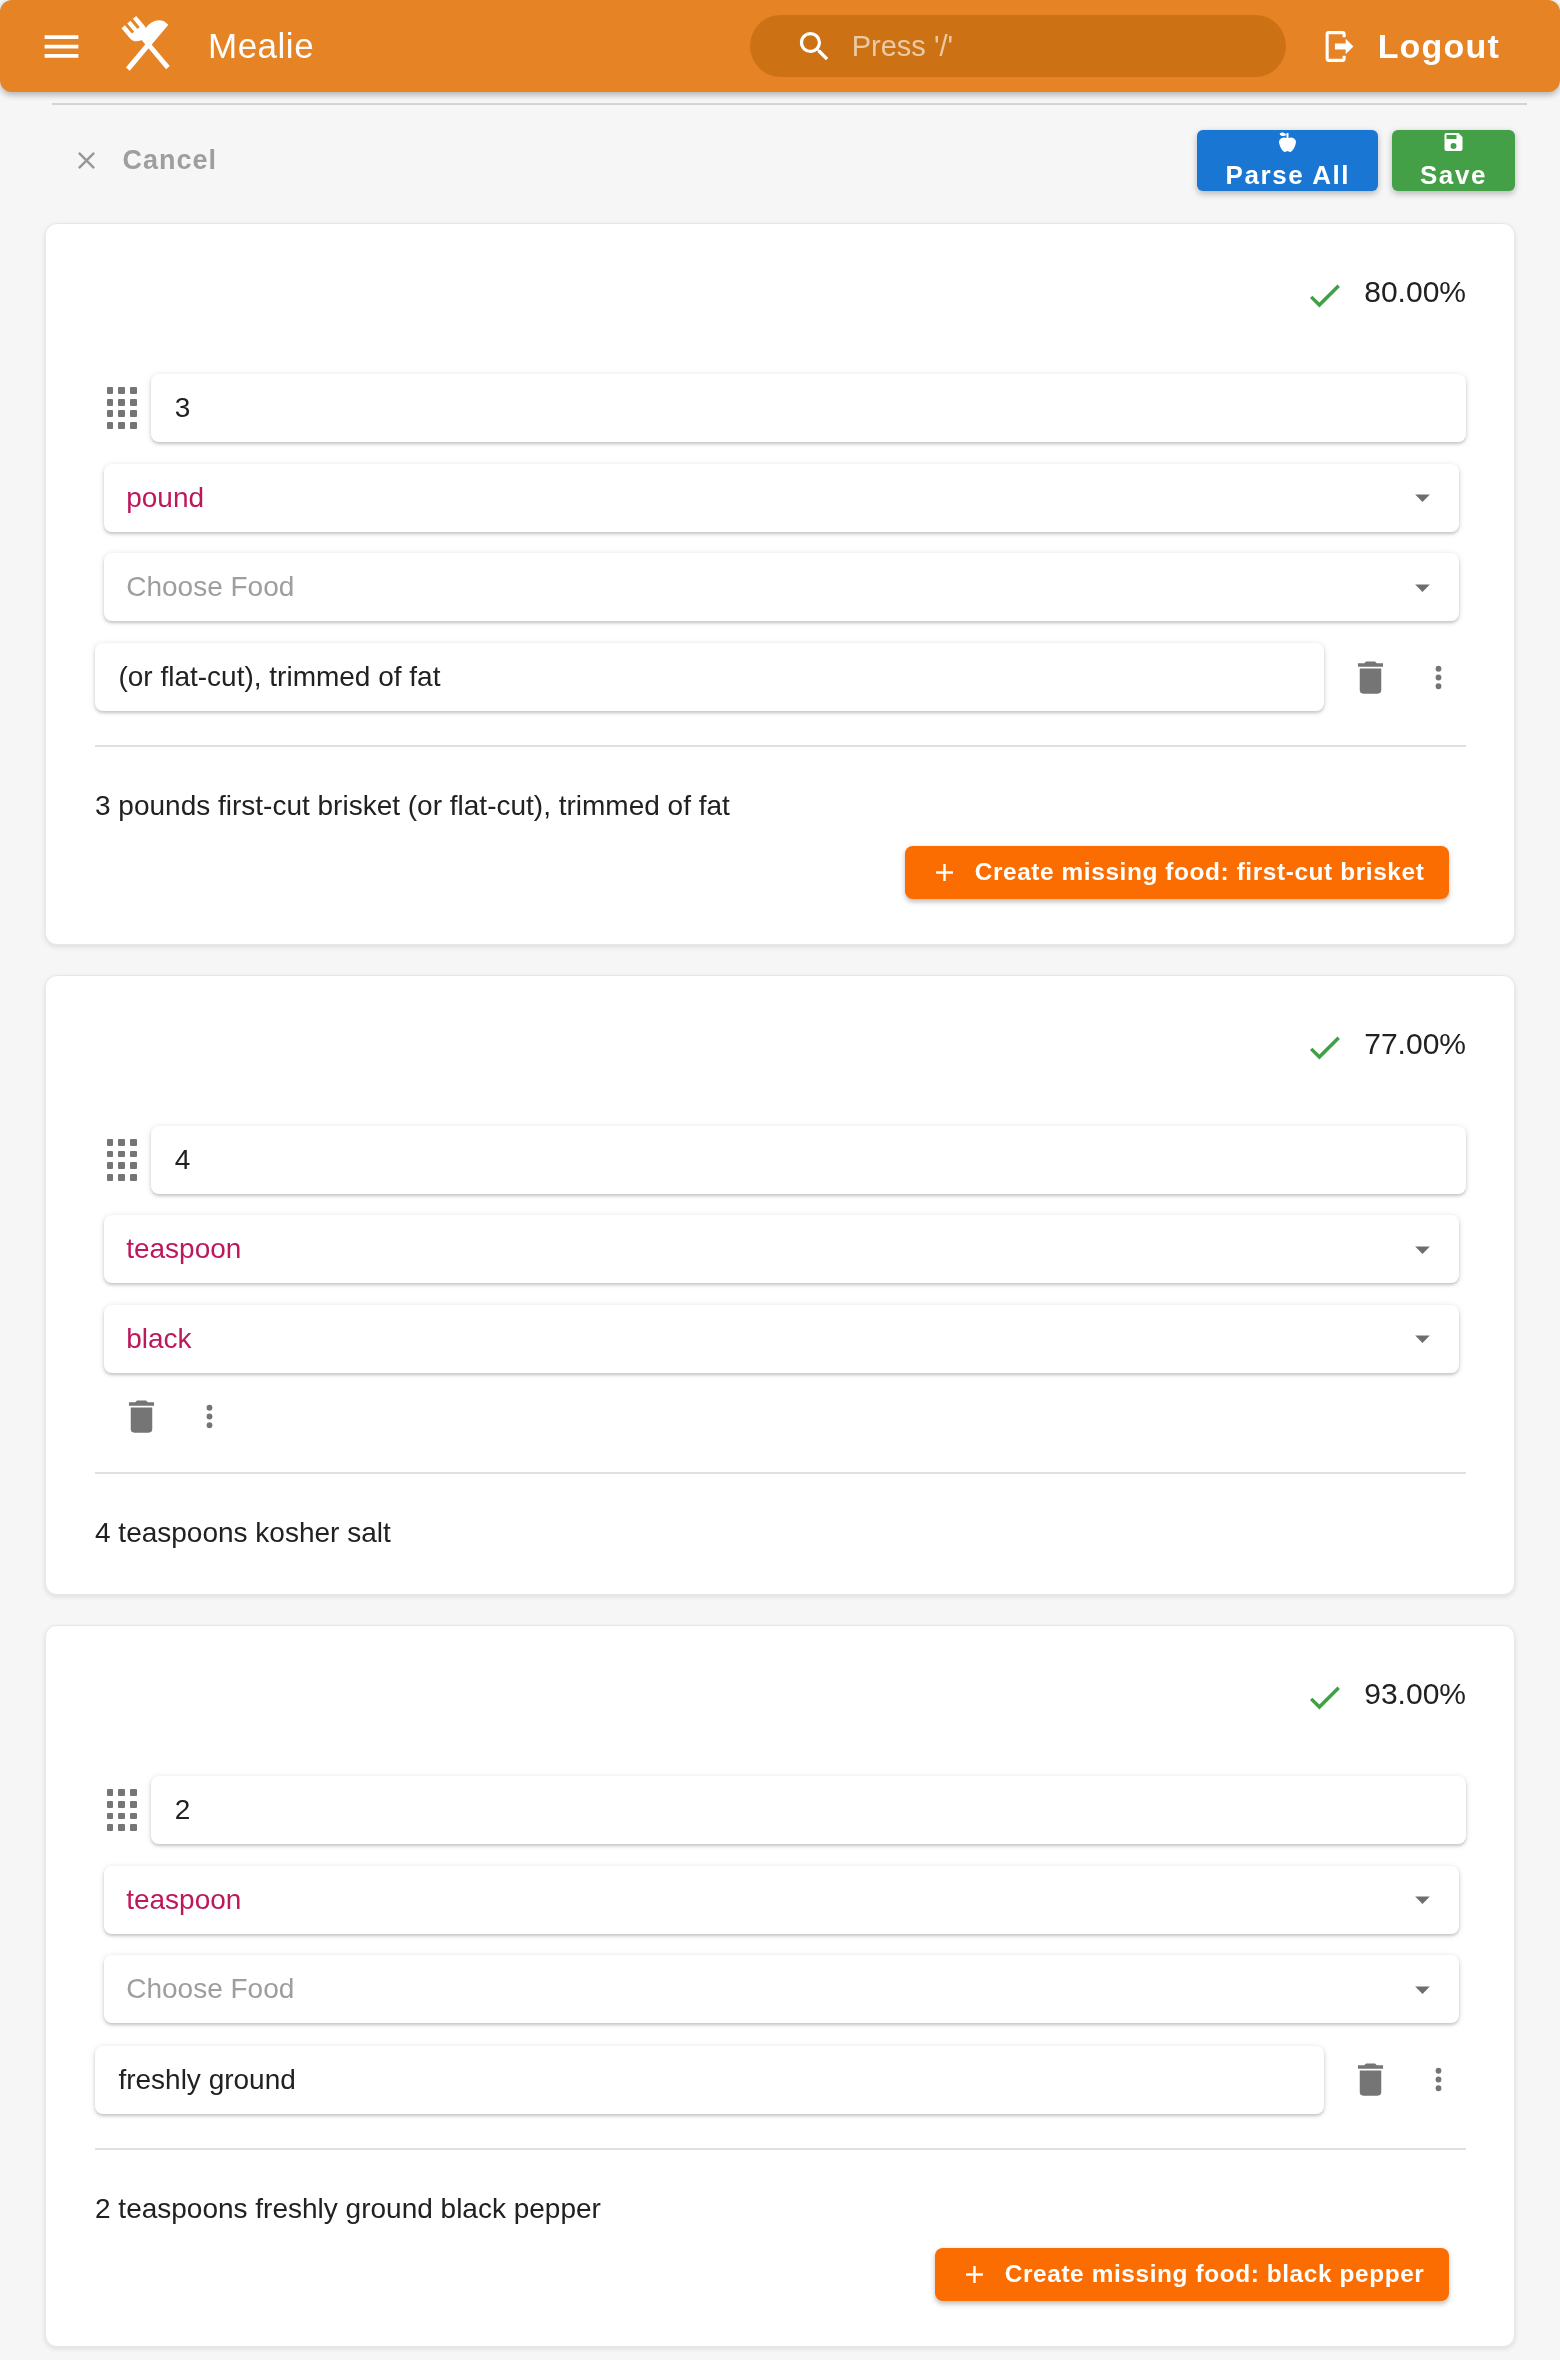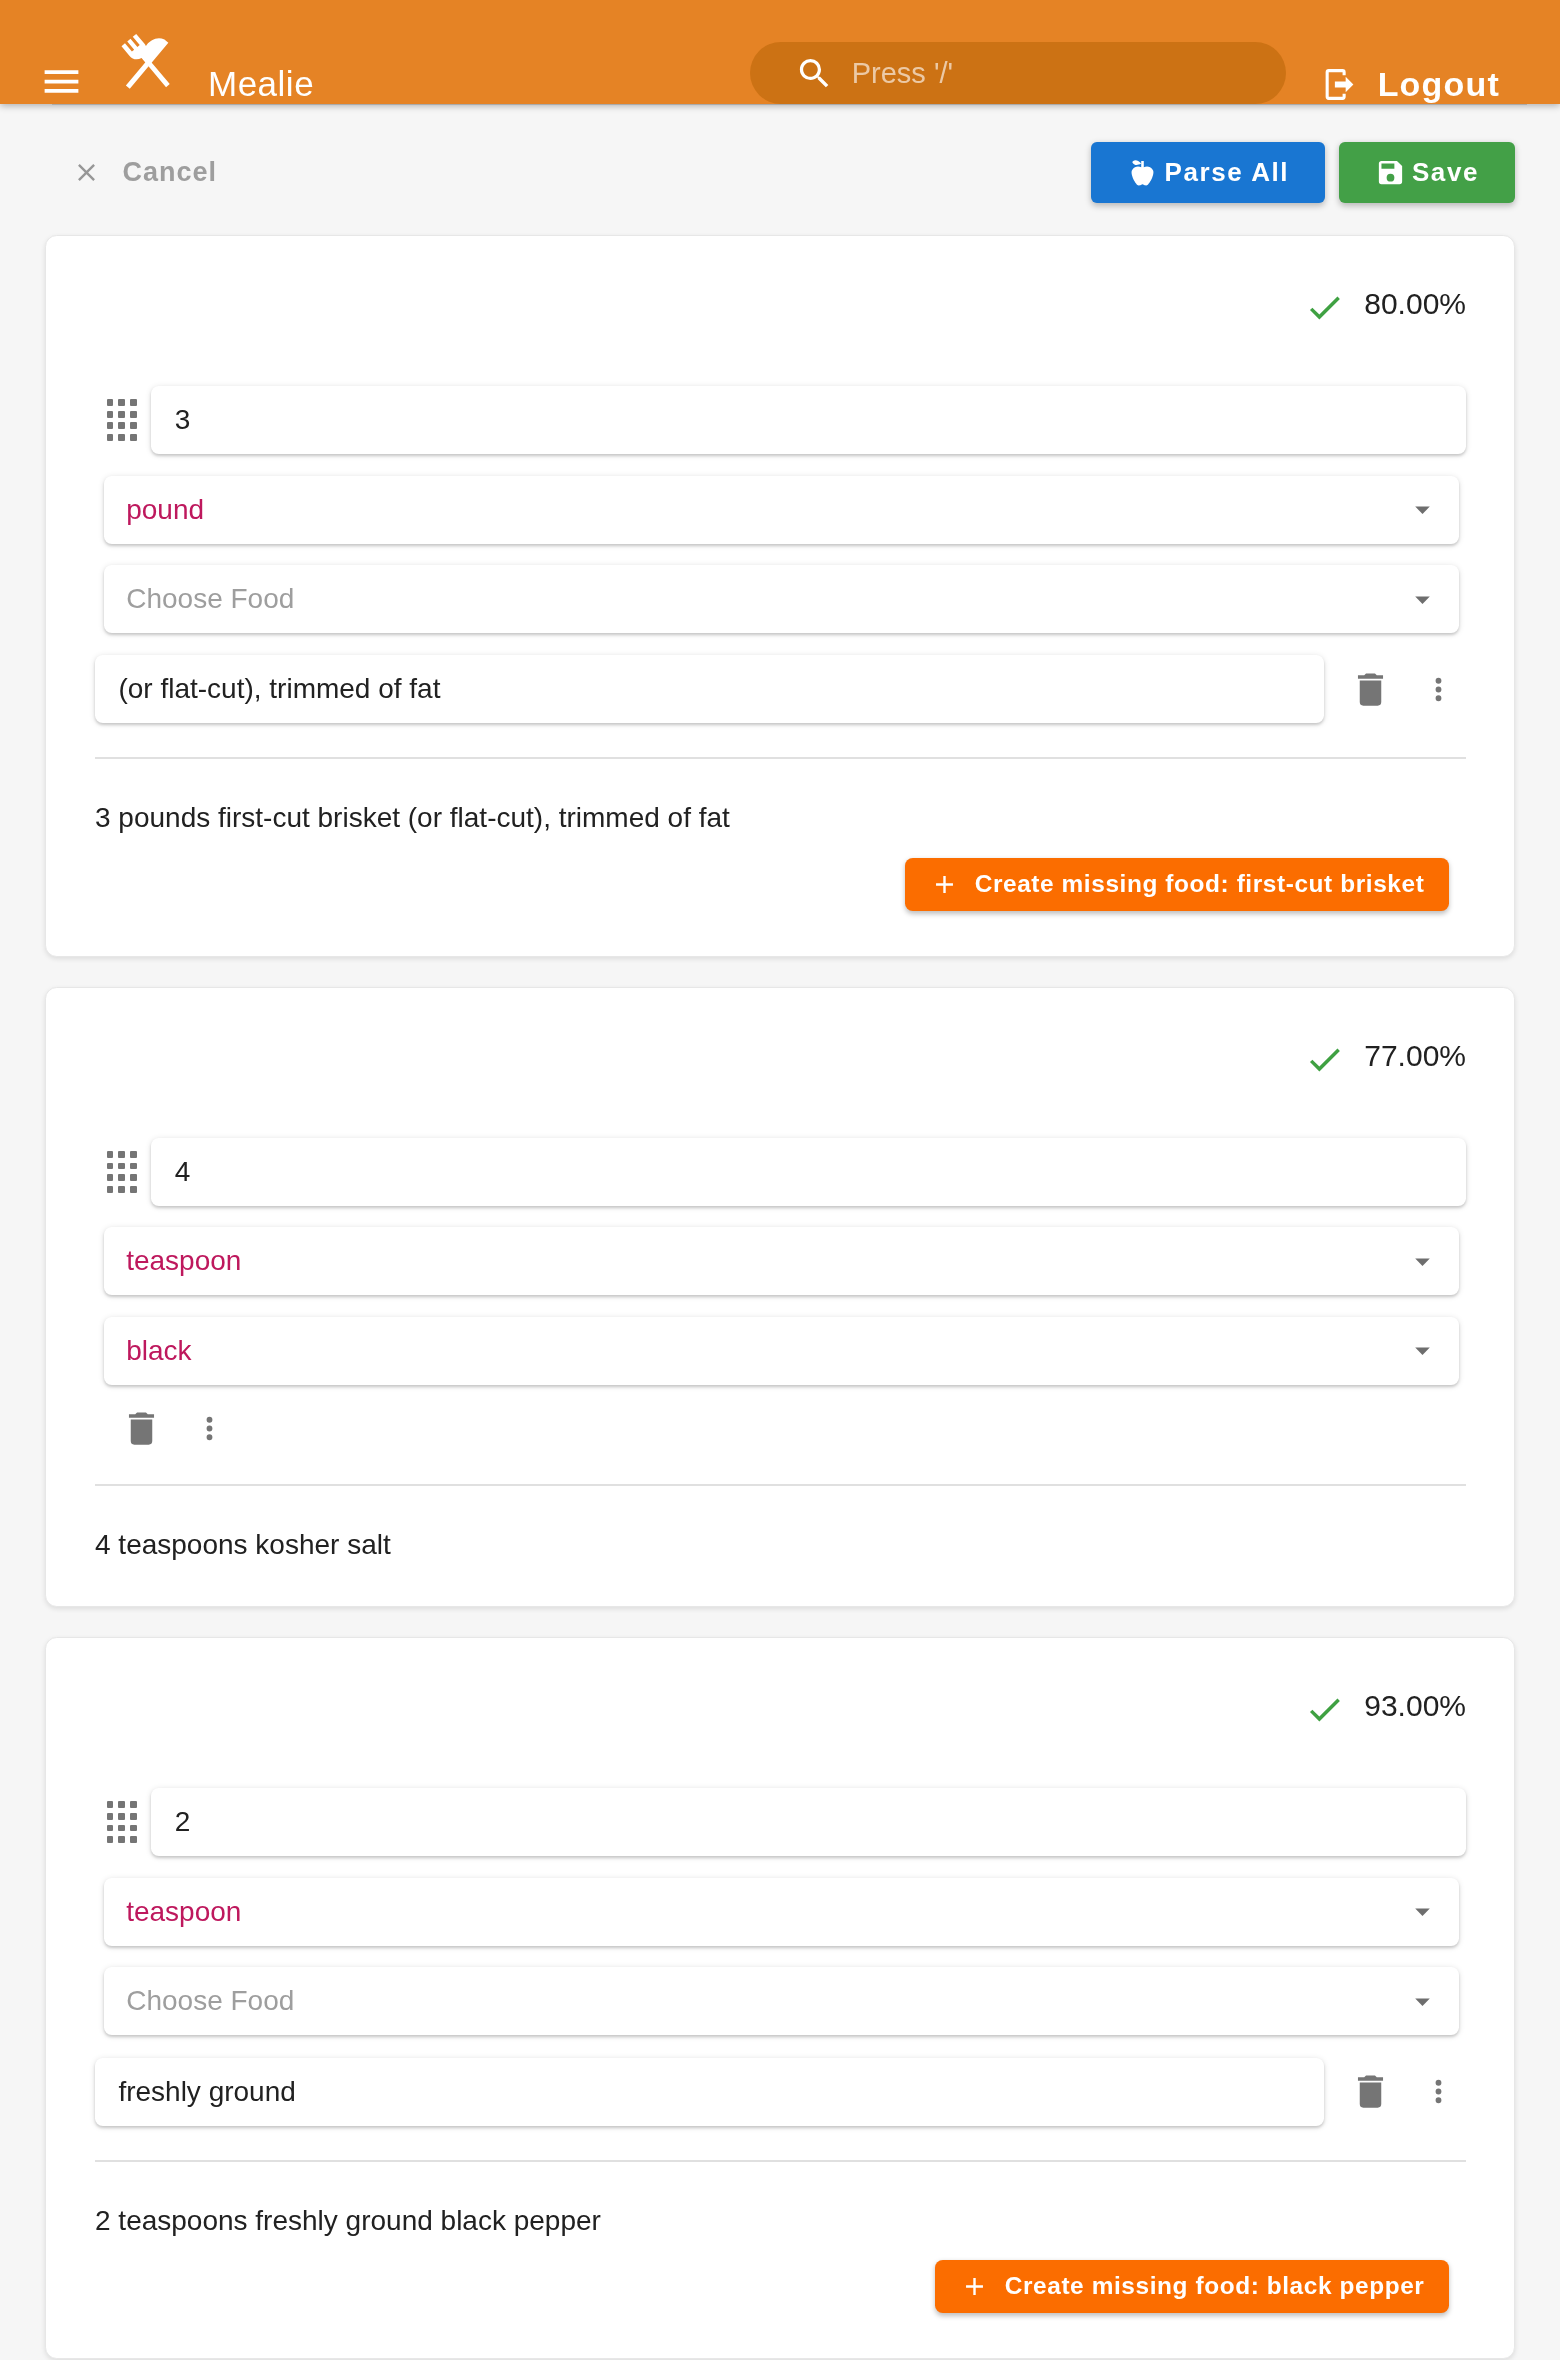--- a/index.html
+++ b/index.html
@@ -7,28 +7,29 @@
   body {
     font-family: "Liberation Sans", sans-serif;
     background: #F6F6F6;
     overflow: hidden;
     position: relative;
     color: #212121;
   }
 
   
   .appbar {
-    height: 104px;
+    height: 92px;
     background: var(--c-appbar, #E58325);
     display: flex;
-    align-items: flex-end;
+    align-items: center;
     padding: 0 60px 0 39px;
     box-shadow: 0 2.9px 6.8px rgba(0,0,0,0.28);
     position: relative;
     z-index: 2;
+    border-radius: 12px;
   }
   .menu-btn { background: none; border: none; color: #fff; display: flex; cursor: pointer; }
   .menu-btn svg { width: 45px; height: 45px; }
   .logo { margin-left: 27px; display: flex; color: #fff; cursor: pointer; }
   .logo svg { width: 72px; height: 80px; }
   .app-title { color: #fff; font-size: 35px; font-weight: 500; margin-left: 25px; letter-spacing: 0.5px; }
 
   .search {
     margin-left: auto;
     width: 536px; height: 62px;
@@ -66,23 +67,24 @@
     display: flex; align-items: center; gap: 21.5px; margin-left: 27px;
     color: #9E9E9E; font-size: 27px; font-weight: 700; letter-spacing: 1px;
     background: none; border: none; cursor: pointer; font-family: inherit;
   }
   .cancel svg { width: 29px; height: 29px; color: #979797; }
   .toolbar-spacer { flex: 1; }
   .btn {
     display: flex; align-items: center; gap: 6px;
     border: none; border-radius: 5.9px; cursor: pointer;
     color: #fff; font-size: 26px; font-weight: 700; letter-spacing: 1.6px;
-    height: 61px; padding: 0 36px;
+    height: 61px; padding: 0 28px;
     box-shadow: 0 2.9px 5.9px rgba(0,0,0,0.25);
     font-family: inherit;
+    flex-direction: column;
   }
   .btn svg { width: 31px; height: 31px; }
   .btn-parse { background: var(--c-parse_all, #1976D2); }
   .btn-save  { background: var(--c-save, #43A047); margin-left: 13.7px; }
 
   
   .card {
     background: #fff;
     border: 1px solid #E7E7E7;
     border-radius: 11.7px;

